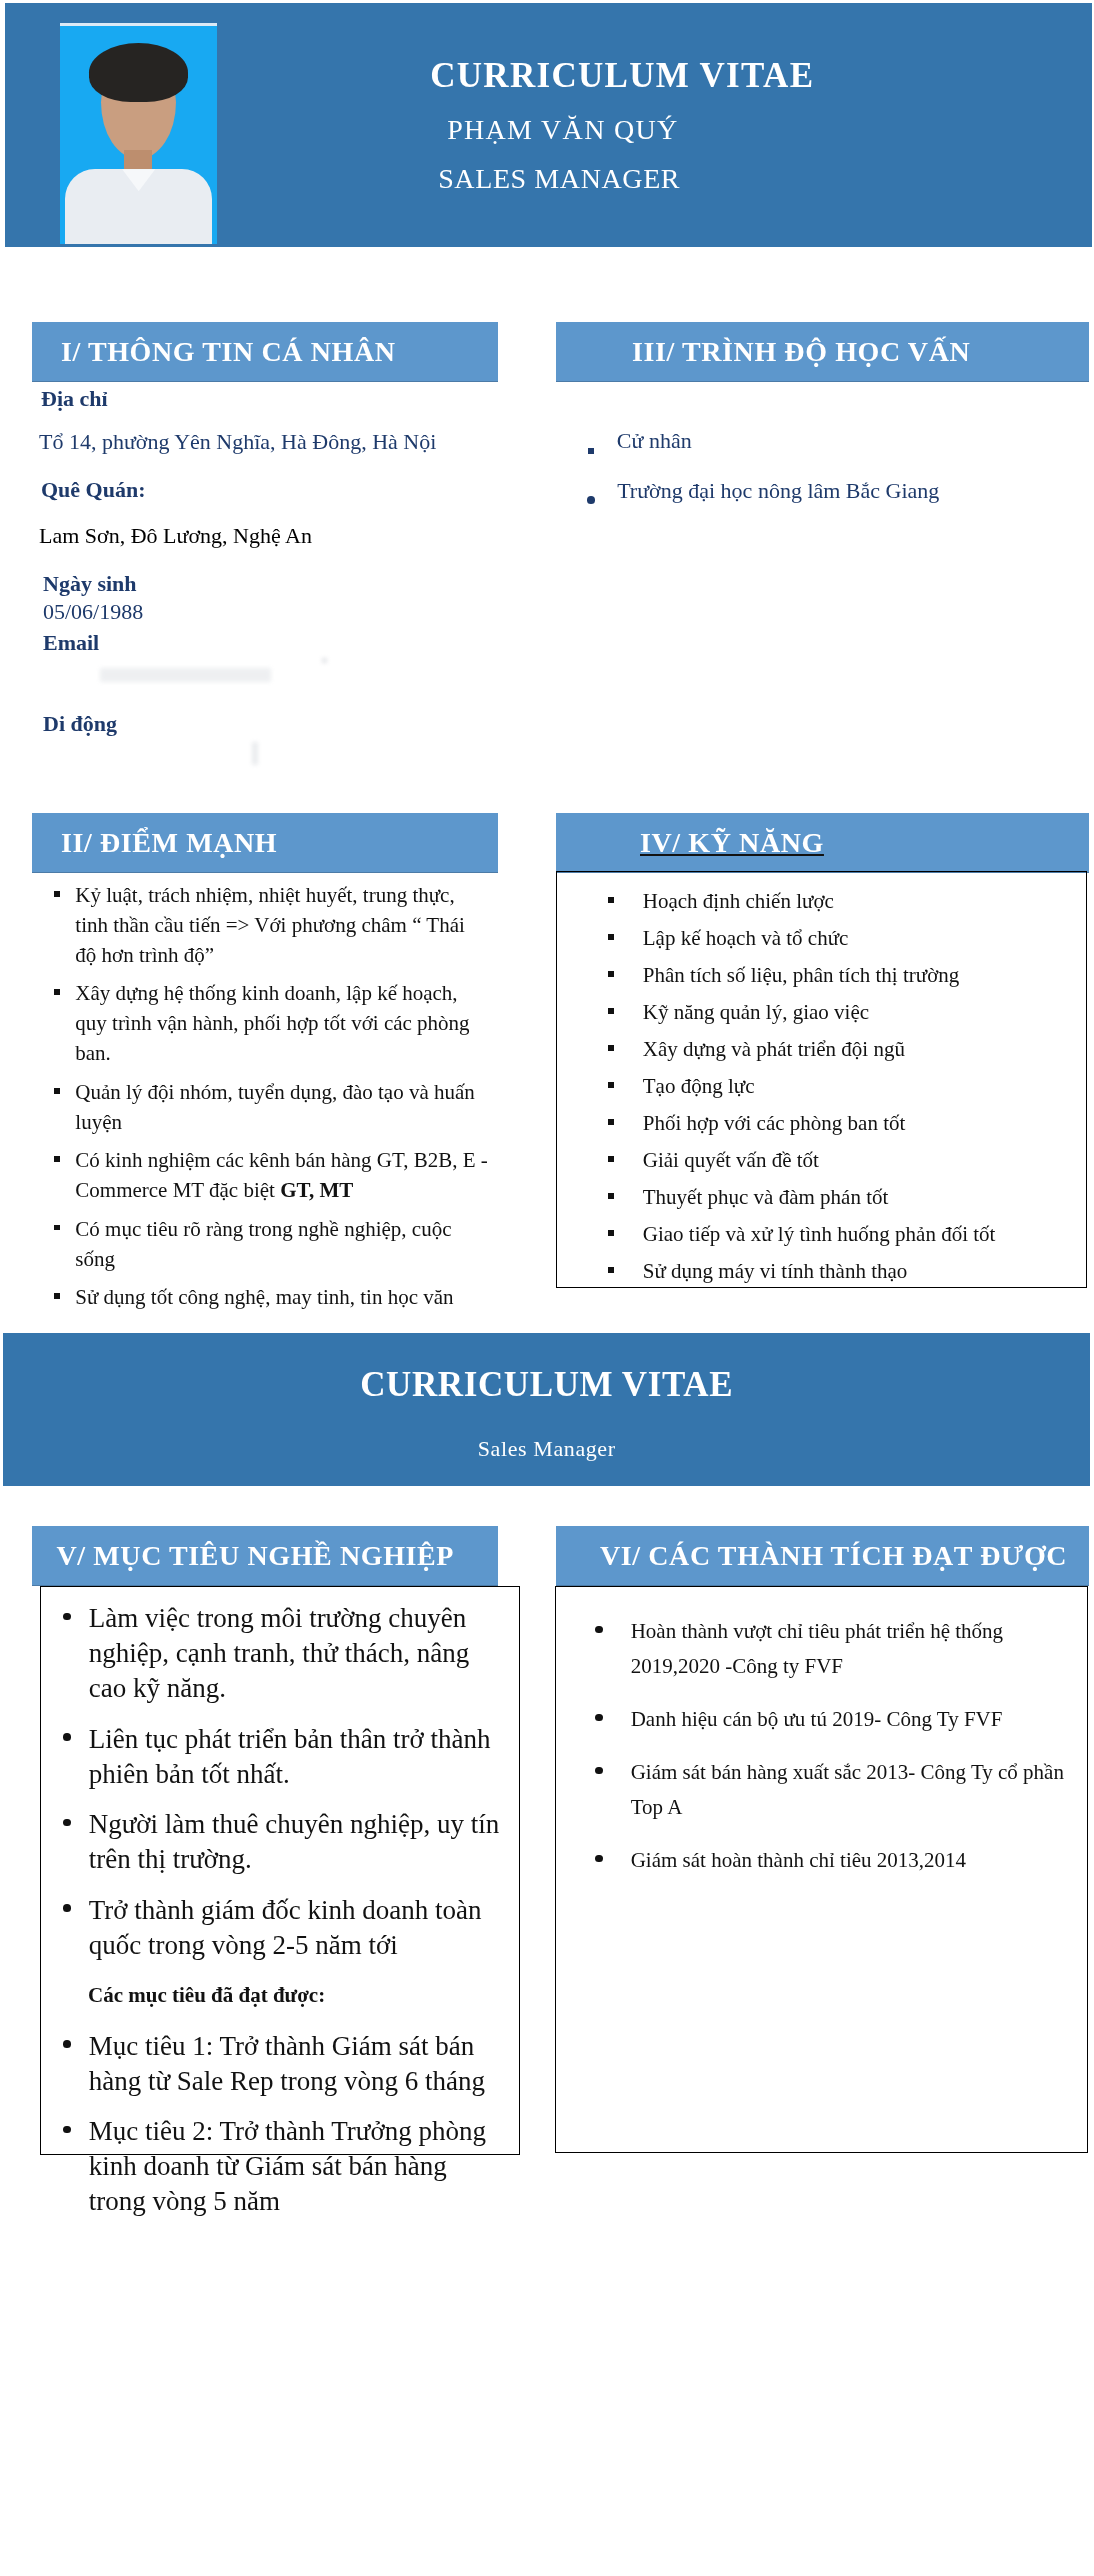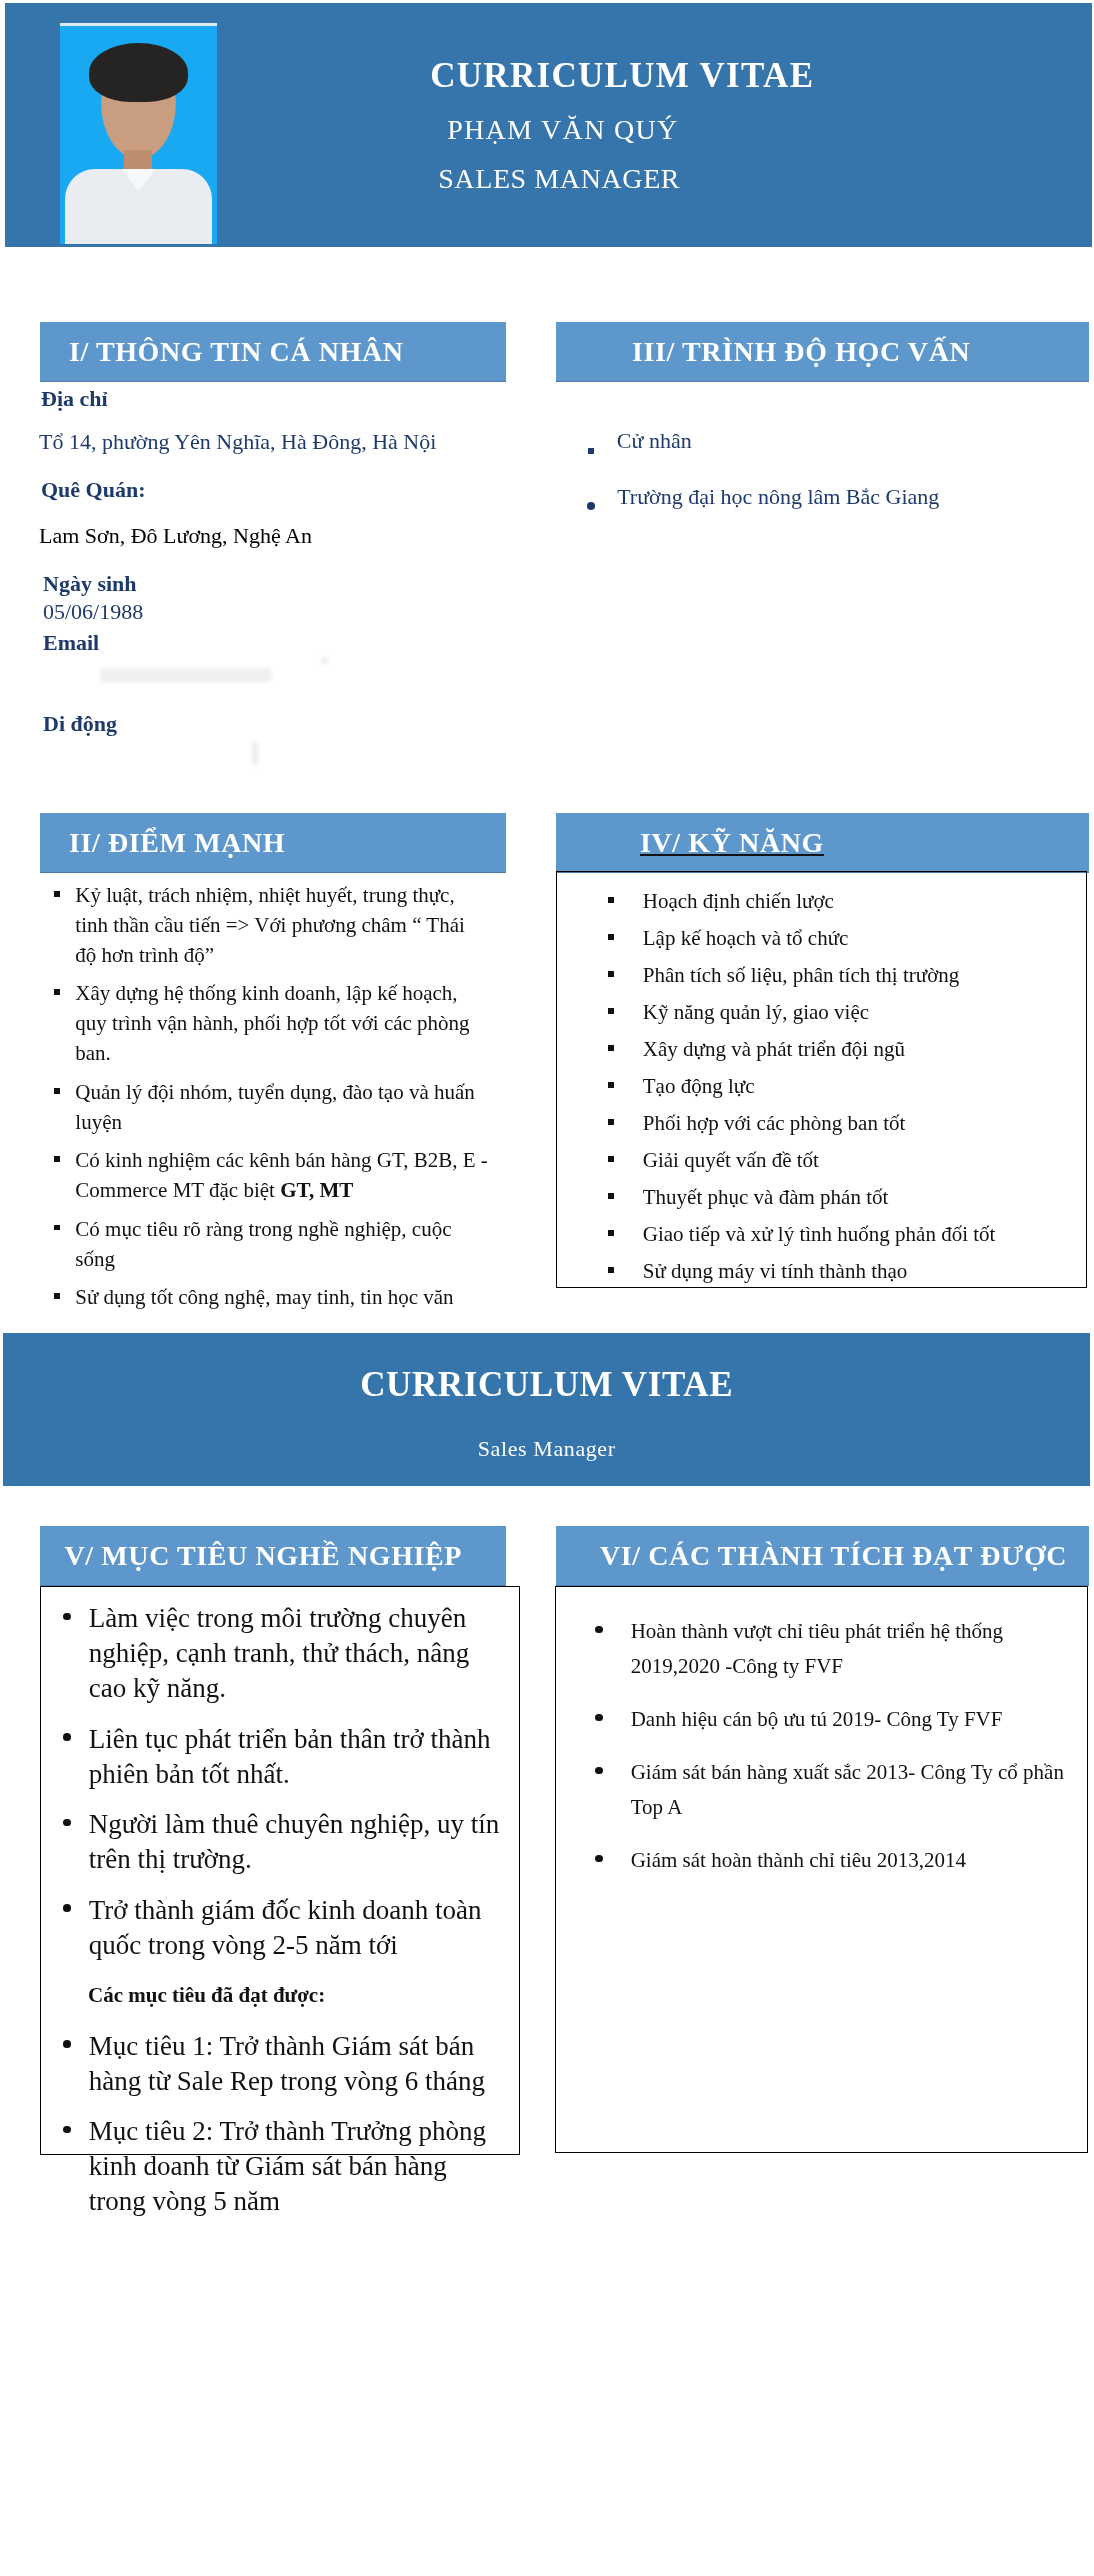--- a/index.html
+++ b/index.html
@@ -28,21 +28,21 @@
   .photo .neck{position:absolute;left:64px;top:124px;width:28px;height:27px;background:#bd8e6e;z-index:2;}
   .photo .shirt{position:absolute;left:5.2px;top:143px;width:147px;height:77px;background:#e9edf2;
                 border-radius:30px 30px 0 0;z-index:4;}
   .photo .collar{position:absolute;left:62px;top:143px;width:33px;height:22px;background:#f6f8fa;
                  clip-path:polygon(0 0,50% 100%,100% 0);z-index:5;}
 
   
   .bar{height:59px;background:#5d97cc;display:flex;align-items:center;
        border-bottom:1.3px solid rgba(0,0,0,.18);}
   .bar span{font-size:28px;font-weight:bold;color:#fff;letter-spacing:0.6px;white-space:nowrap;}
-  .bar-l{left:40px;width:466px;}
+  .bar-l{left:32px;width:466px;}
   .bar-r{left:556px;width:533px;}
 
   
   .flabel{font-size:22px;font-weight:bold;color:#1e3a6b;white-space:nowrap;}
   .fvalue{font-size:22px;white-space:nowrap;}
   .navy{color:#1e3a6b;}
   .dark{color:#000000;}
   .redact{background:#8a94a3;filter:blur(1.9px);}
 
   
@@ -114,21 +114,21 @@
   <div class="abs redact" style="left:322px;top:658px;width:5.2px;height:5.2px;opacity:.25;"></div>
   <div class="abs flabel" style="left:43px;top:711px;">Di động</div>
   <div class="abs redact" style="left:252px;top:742px;width:6.4px;height:23px;opacity:.18;"></div>
 
   <div class="abs edu-li" style="left:588px;top:428px;">
     <span class="sqb nv" style="margin-top:9.7px;"></span>
     <span class="fvalue navy" style="margin-left:23px;">Cử nhân</span>
   </div>
   <div class="abs edu-li" style="left:587px;top:478px;">
     <span class="rdb nv" style="margin-top:9.7px;"></span>
-    <span class="fvalue navy" style="margin-left:22.5px;margin-top:6px;">Trường đại học nông lâm Bắc Giang</span>
+    <span class="fvalue navy" style="margin-left:22.5px;">Trường đại học nông lâm Bắc Giang</span>
   </div>
 
   <div class="abs bar bar-l" style="top:813px;">
     <span style="margin-left:29px;">II/ ĐIỂM MẠNH</span>
   </div>
   <div class="abs bar bar-r" style="top:813px;text-decoration:underline;">
     <span style="margin-left:84px;">IV/ KỸ NĂNG</span>
   </div>
 
   <div class="abs strengths">

